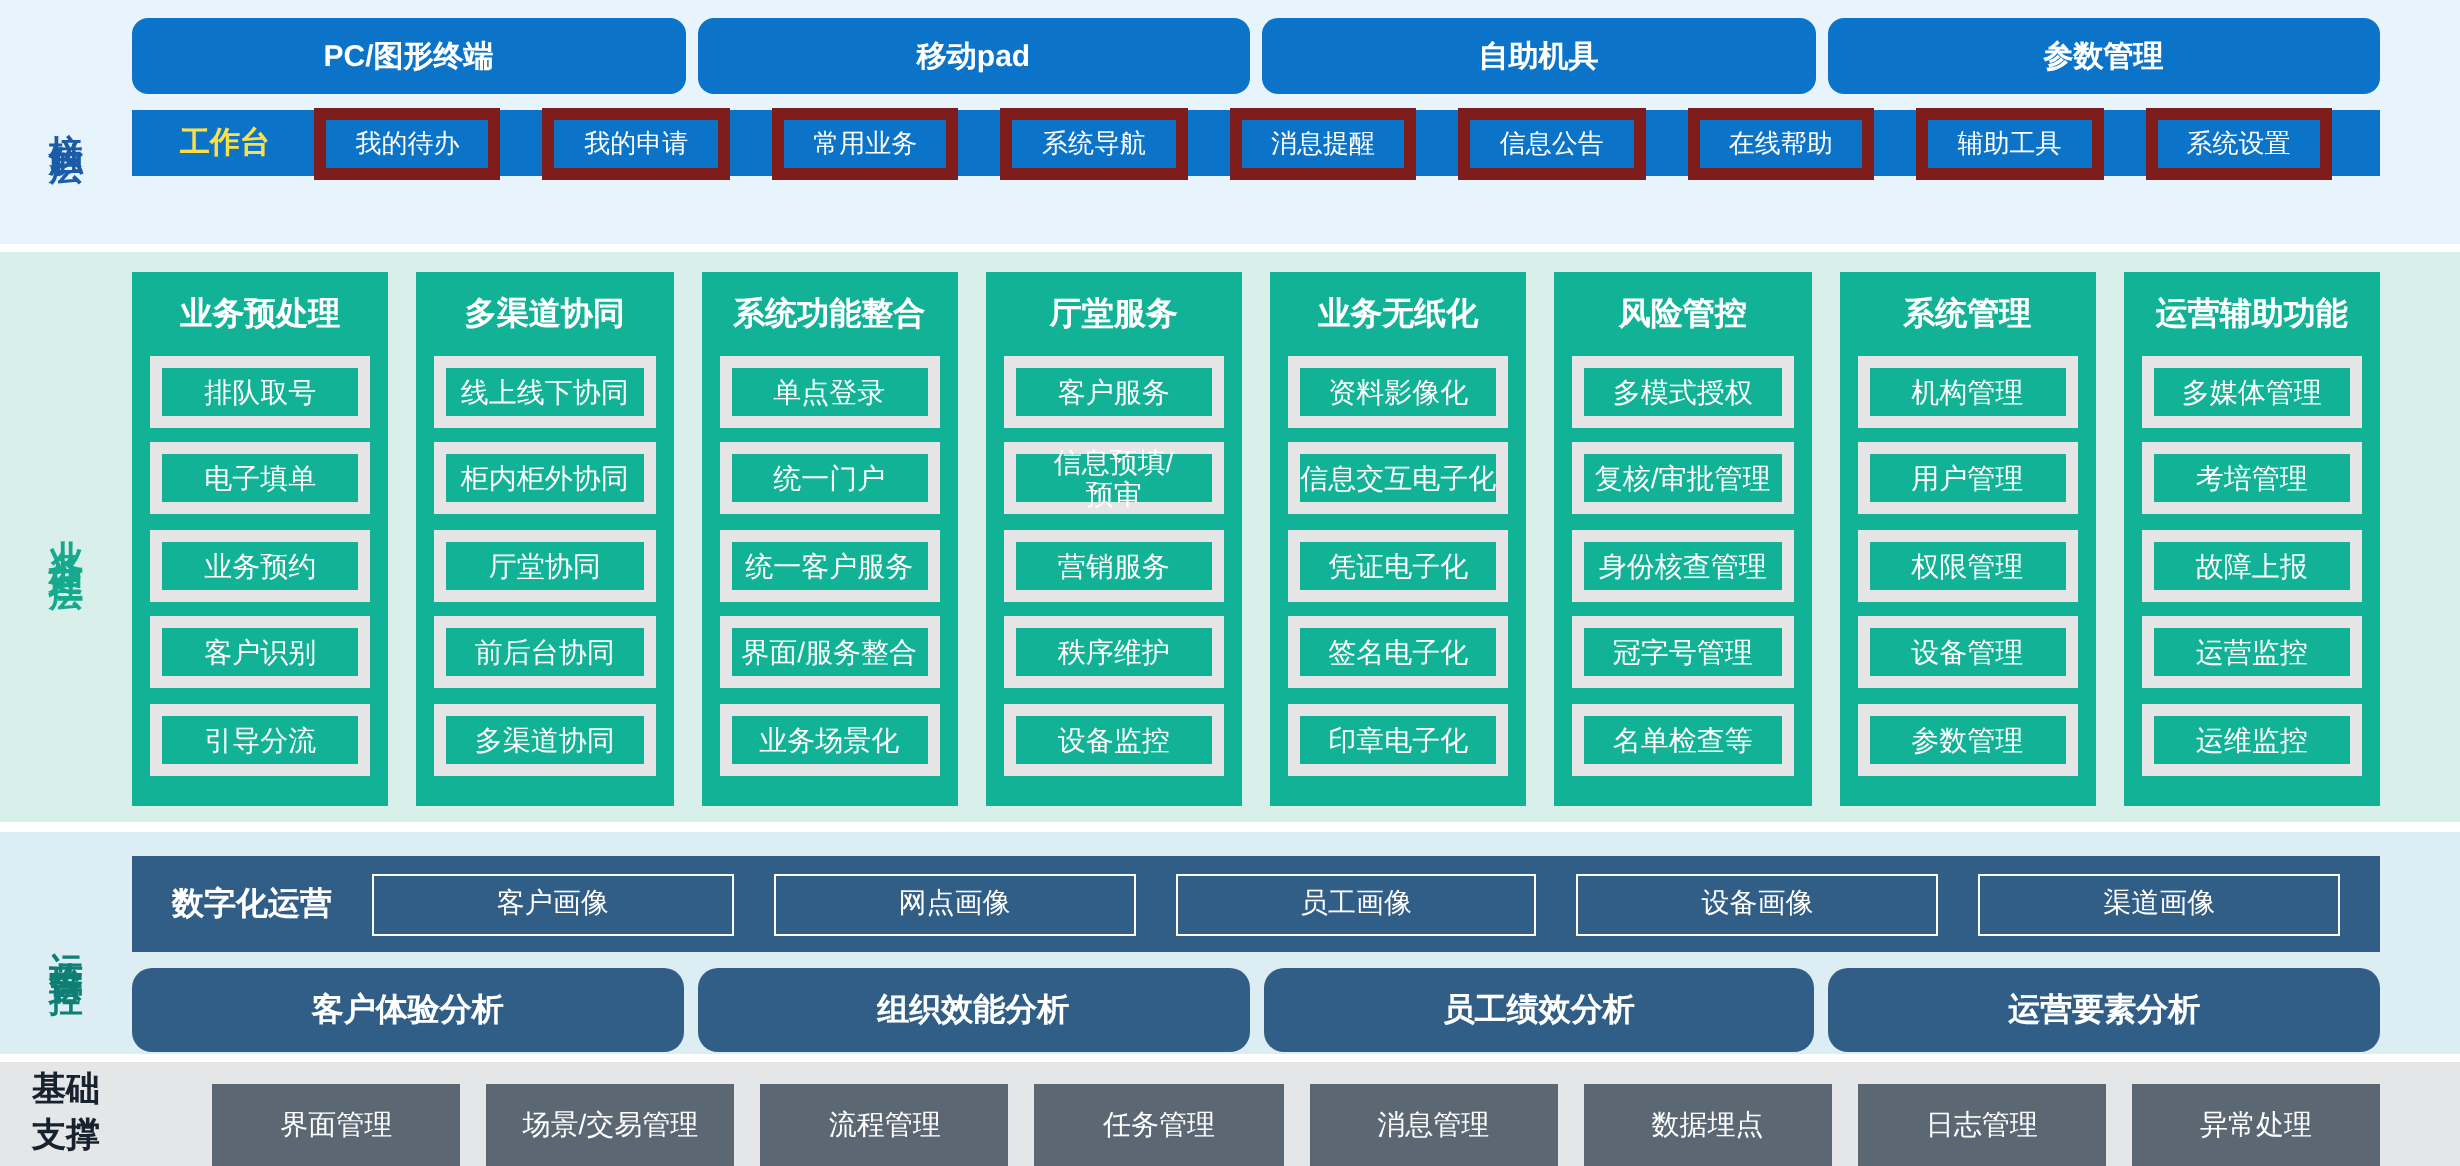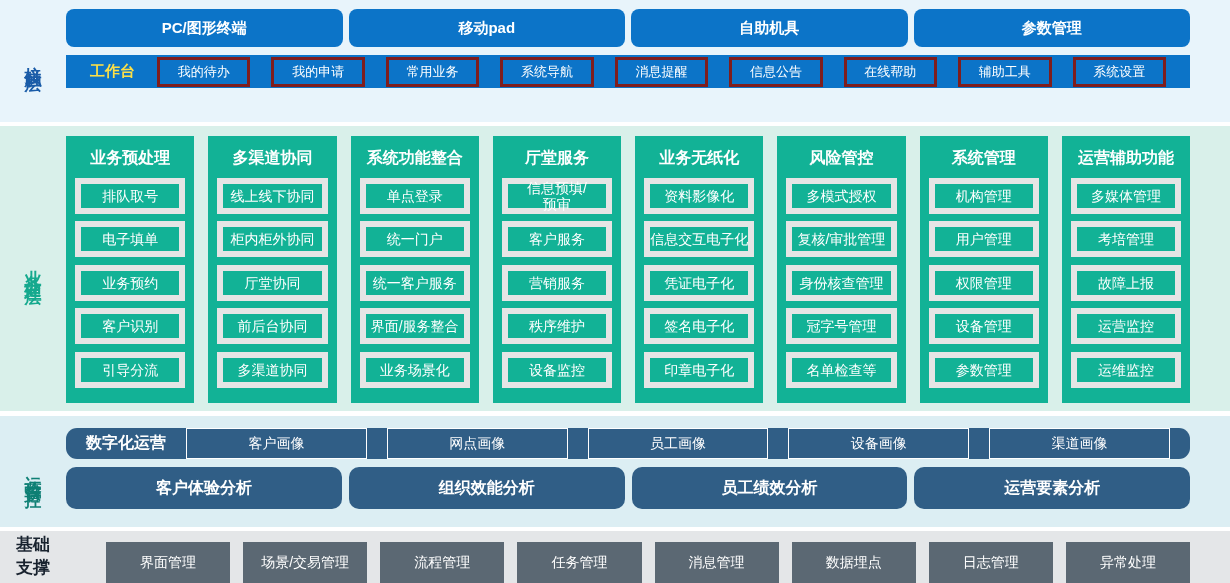--- a/index.html
+++ b/index.html
@@ -19,31 +19,31 @@
   .hlabel{font-weight:bold;font-size:17px;color:#18222E;text-align:center;line-height:1.35;white-space:pre-line;}
 
   .content{flex:1;margin-right:40px;display:flex;flex-direction:column;min-width:0;}
 
   
   .terminals{display:flex;gap:6px;margin-top:9px;height:38px;}
   .terminal{flex:1;background:#0C74C8;border-radius:8px;color:#fff;font-weight:bold;font-size:15px;display:flex;align-items:center;justify-content:center;white-space:nowrap;}
   .workbench{margin-top:8px;height:33px;background:#0C74C8;display:flex;align-items:center;padding:0 24px;}
   .wb-label{color:#fde047;font-weight:bold;font-size:15px;white-space:nowrap;margin-right:4px;}
   .wb-items{flex:1;display:flex;gap:21px;align-items:center;margin-left:18px;}
-  .wb-item{flex:1;height:24px;border:3px solid #7f1d1d;color:#fff;font-size:13px;display:flex;align-items:center;justify-content:center;white-space:nowrap;}
+  .wb-item{flex:1;height:24px;border:6px solid #7f1d1d;color:#fff;font-size:13px;display:flex;align-items:center;justify-content:center;white-space:nowrap;}
 
   
   .columns{display:flex;gap:14px;margin-top:10px;height:267px;}
   .b-col{flex:1;background:#12B296;padding:7px 9px 15px;display:flex;flex-direction:column;box-sizing:border-box;min-width:0;}
   .col-title{color:#fff;font-weight:bold;font-size:16px;text-align:center;height:30px;line-height:30px;white-space:nowrap;flex-shrink:0;}
   .col-items{flex:1;display:flex;flex-direction:column;justify-content:space-between;margin-top:5px;}
   .col-btn{height:36px;border:6px solid #e5e5e5;color:#fff;font-size:14px;display:flex;align-items:center;justify-content:center;text-align:center;line-height:1.15;white-space:pre-line;box-sizing:border-box;}
 
   
-  .digital-bar{margin-top:12px;height:31px;background:#305E86;display:flex;align-items:center;padding:0 20px;border-radius:11px;}
+  .digital-bar{margin-top:12px;height:48px;background:#305E86;display:flex;align-items:center;padding:0 20px;}
   .digital-label{color:#fff;font-weight:bold;font-size:16px;white-space:nowrap;}
   .profiles{flex:1;display:flex;gap:20px;align-items:center;margin-left:20px;}
   .profile{flex:1;height:29px;border:1px solid #fff;color:#fff;font-size:14px;display:flex;align-items:center;justify-content:center;white-space:nowrap;}
   .analyses{margin-top:8px;display:flex;gap:7px;height:42px;border-radius:17px;}
   .analysis{flex:1;background:#305E86;border-radius:10px;color:#fff;font-weight:bold;font-size:16px;display:flex;align-items:center;justify-content:center;white-space:nowrap;}
 
   
   .base-items{margin-top:11px;display:flex;gap:13px;height:41px;padding-left:40px;}
   .base-btn{flex:1;background:#5B6873;color:#fff;font-size:14px;display:flex;align-items:center;justify-content:center;white-space:nowrap;}
 </style>
@@ -145,24 +145,24 @@
                 <div class="col-btn">界面/服务整合</div>
 
                 <div class="col-btn">业务场景化</div>
               </div>
           </div>
 
           <div class="b-col">
             <div class="col-title">厅堂服务</div>
             <div class="col-items">
 
+                <div class="col-btn">客户服务</div>
+
                 <div class="col-btn">信息预填/
 预审</div>
-
-                <div class="col-btn">客户服务</div>
 
                 <div class="col-btn">营销服务</div>
 
                 <div class="col-btn">秩序维护</div>
 
                 <div class="col-btn">设备监控</div>
               </div>
           </div>
 
           <div class="b-col">

